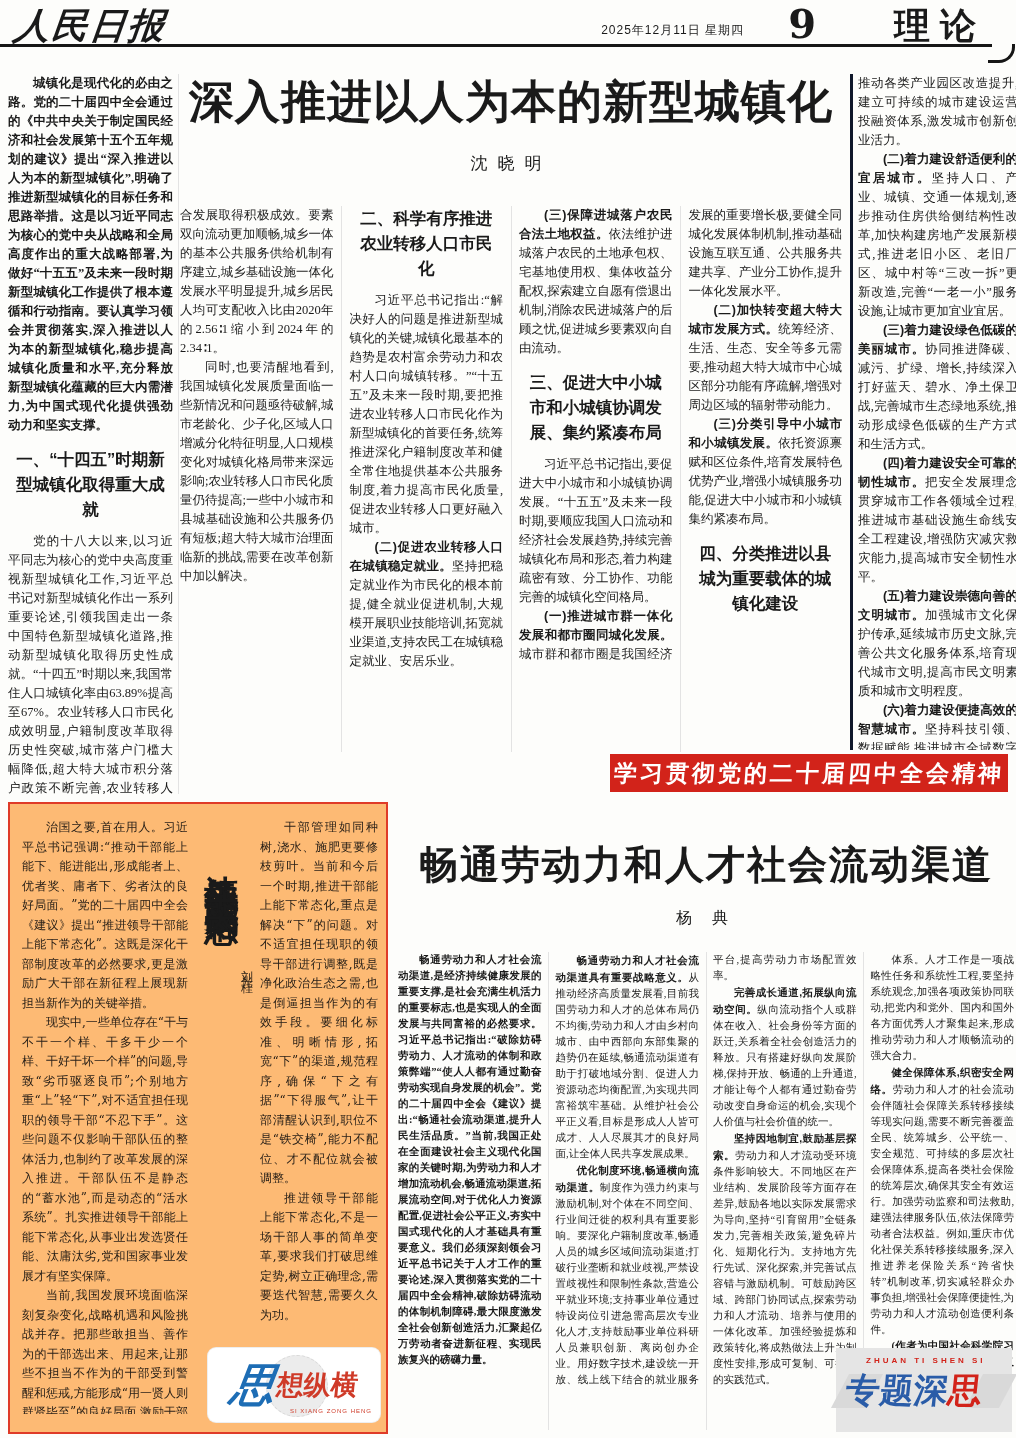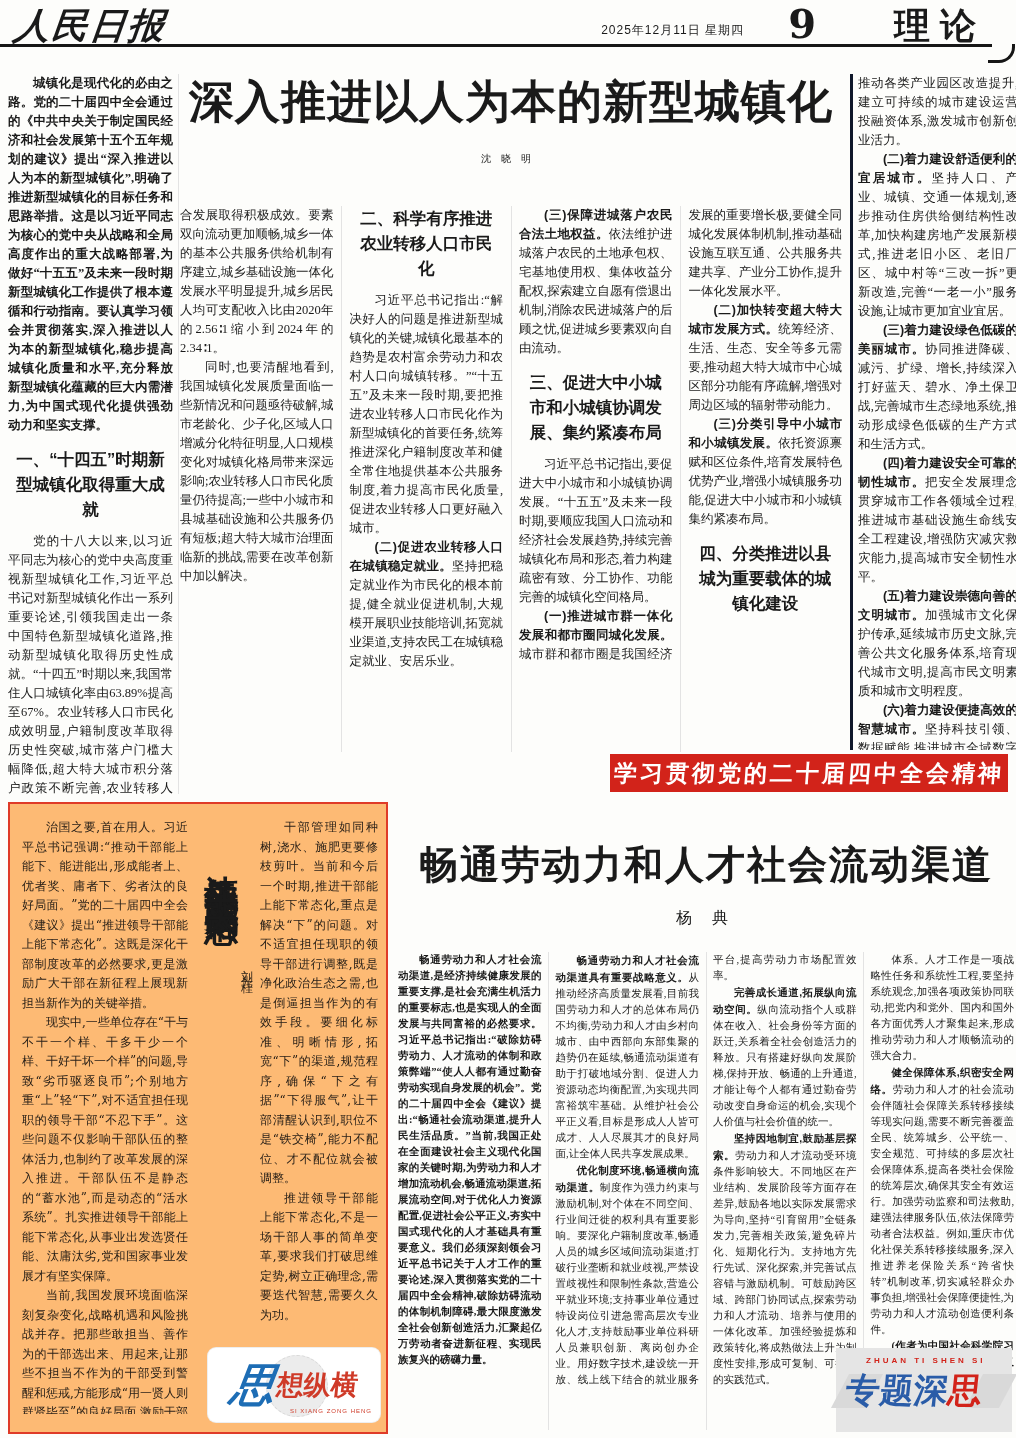--- a/index.html
+++ b/index.html
@@ -19,21 +19,21 @@
   
   .t-body{font-size:12.5px;line-height:19px;text-align:justify;}
   .t-body p{margin:0;text-indent:2em;}
   .t-body p.cont{text-indent:0;}
   h3.sec{font-family:"Liberation Sans",sans-serif;font-weight:800;font-size:16.5px;line-height:25px;
          text-align:center;margin:12px 0 10px;padding:0 4px;break-inside:avoid;}
   .itemlead{font-weight:700;font-family:"Liberation Sans",sans-serif;}
   #a1-col1{position:absolute;left:8px;top:74px;width:165px;height:720px;overflow:hidden;border-right:1px solid #e3e3e3;padding-right:5px;}
   #a1-headline{position:absolute;left:180px;top:70px;width:662px;height:130px;text-align:center;}
   #a1-title{font-family:"Liberation Sans",sans-serif;font-weight:900;font-size:45px;letter-spacing:1px;line-height:64px;margin:0;}
-  #a1-author{font-size:10px;letter-spacing:10px;margin-top:18px;}
+  #a1-author{font-size:17px;letter-spacing:10px;margin-top:18px;}
   #a1-center{position:absolute;left:180px;top:206px;width:662px;height:546px;overflow:hidden;
              column-count:4;column-gap:16px;column-rule:1px solid #e3e3e3;}
   #a1-col6{position:absolute;left:850px;top:74px;width:160px;height:676px;overflow:hidden;
            border-left:3px solid #0f172a;padding-left:5px;}
   
   #banner{position:absolute;left:610px;top:754px;width:398px;height:38px;background:#d2231a;
           display:flex;align-items:center;justify-content:center;}
   #banner span{color:#fff;font-family:"Liberation Sans",sans-serif;font-weight:900;font-size:23px;
                letter-spacing:3px;transform:skewX(-4deg);}
   

